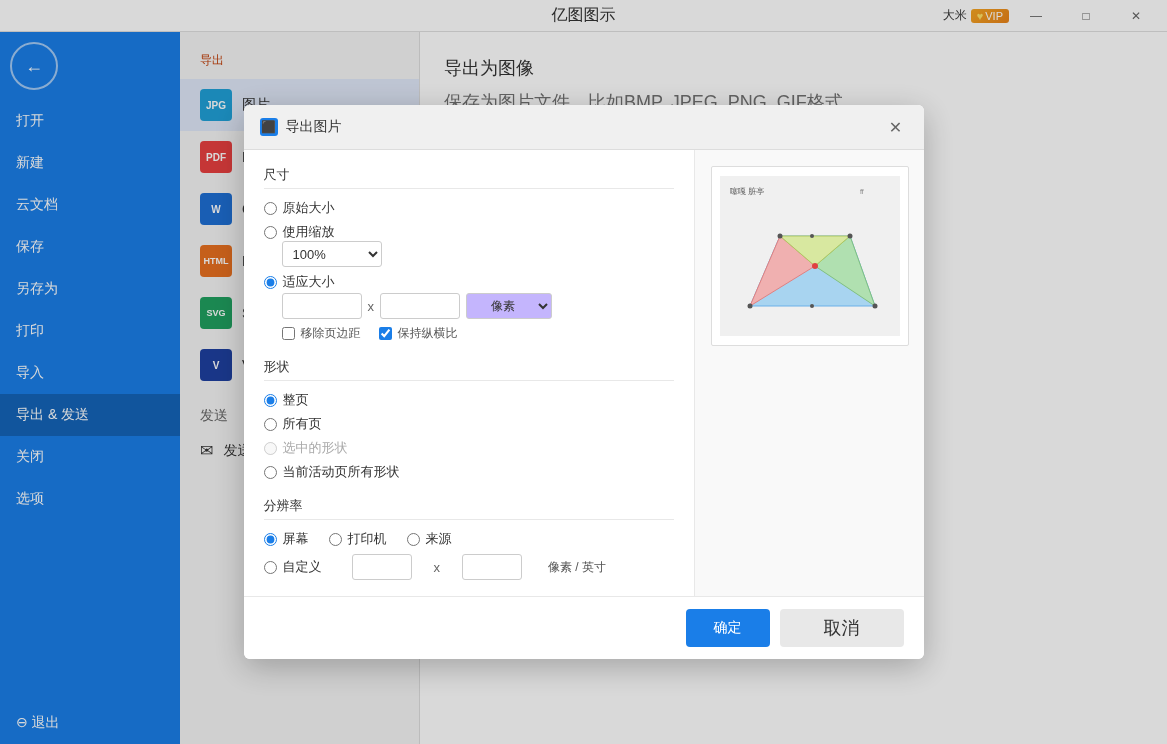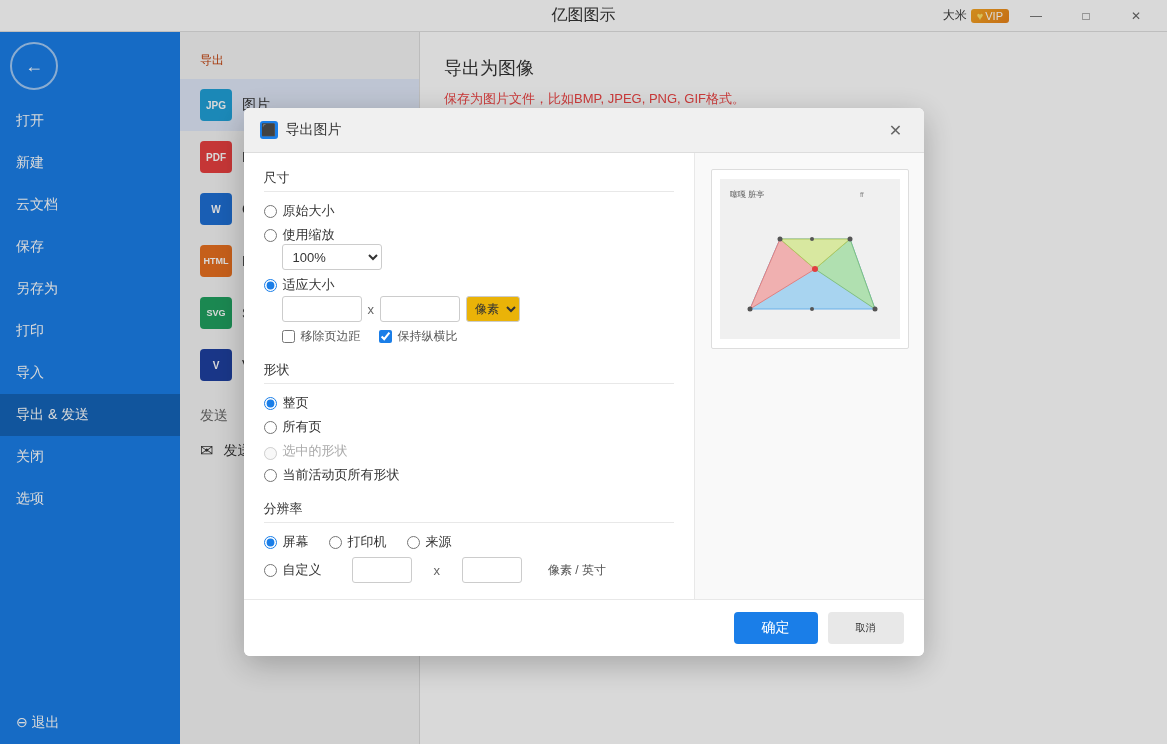--- a/index.html
+++ b/index.html
@@ -160,22 +160,22 @@
       height: 100%;
       padding: 24px;
       overflow-y: auto;
     }
     .export-title {
       font-size: 18px;
       color: #333;
       margin-bottom: 10px;
     }
     .export-desc {
-      font-size: 13px;
-      color: #ef4444;
+      font-size: 18px;
+      color: #737373;
       margin-bottom: 20px;
     }
     .format-cards {
       display: flex;
       gap: 16px;
       flex-wrap: wrap;
     }
     .format-card {
       width: 100px;
       height: 100px;
@@ -312,24 +312,24 @@
       border-radius: 3px;
       padding: 0 6px;
       font-size: 13px;
       color: #333;
     }
     .size-x { color: #666; font-size: 13px; }
     .unit-select {
       height: 26px;
       border: 1px solid #ccc;
       border-radius: 3px;
-      padding: 0 4px;
+      padding: 0 20px;
       font-size: 12px;
       color: #333;
-      background: #eab308;
+      background: #c4b5fd;
     }
     .scale-select {
       height: 26px;
       border: 1px solid #ccc;
       border-radius: 3px;
       padding: 0 6px;
       font-size: 13px;
       color: #333;
       width: 100px;
       background: white;
@@ -376,26 +376,26 @@
     .btn-primary {
       padding: 7px 28px;
       background: #1a7ee8;
       color: white;
       border: none;
       border-radius: 4px;
       font-size: 14px;
       cursor: pointer;
     }
     .btn-default {
-      padding: 7px 28px;
+      padding: 7px 44px;
       background: #e8e8e8;
       color: #333;
       border: none;
       border-radius: 4px;
-      font-size: 10px;
+      font-size: 18px;
       cursor: pointer;
     }
 
     
     .resolution-row {
       display: flex;
       align-items: center;
       gap: 20px;
     }
     .custom-row {
@@ -582,21 +582,21 @@
           <div class="section-title">形状</div>
           <div class="radio-group">
             <label class="radio-row">
               <input type="radio" name="shape" value="fullpage" checked="" style="">
               <span>整页</span>
             </label>
             <label class="radio-row">
               <input type="radio" name="shape" value="allpages" style="">
               <span>所有页</span>
             </label>
-            <label class="radio-row disabled-radio" style="color:#aaa;align-items:flex-end;">
+            <label class="radio-row disabled-radio" style="color:#aaa;">
               <input type="radio" name="shape" value="selected" disabled="" style="">
               <span style="color:#aaa;">选中的形状</span>
             </label>
             <label class="radio-row">
               <input type="radio" name="shape" value="currentpage" style="">
               <span>当前活动页所有形状</span>
             </label>
           </div>
         </div>
 

